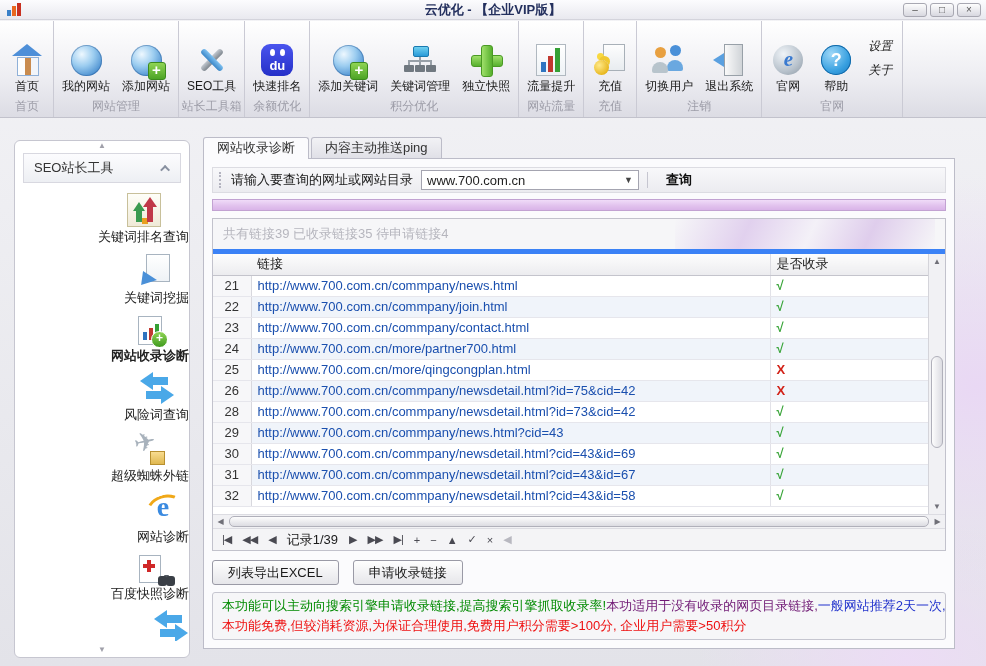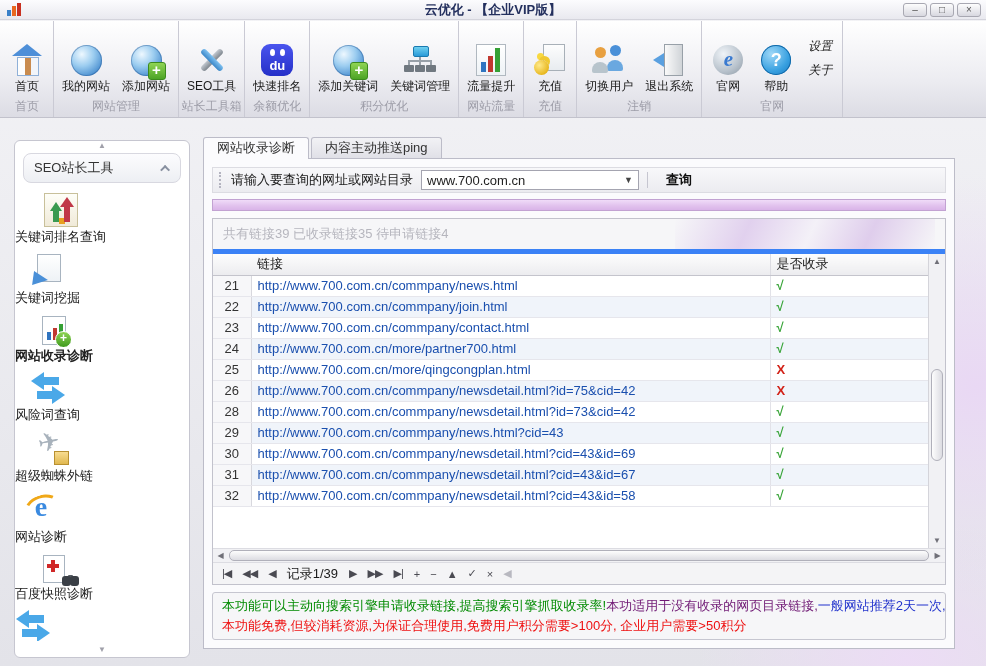--- a/index.html
+++ b/index.html
@@ -152,26 +152,26 @@
     background:
       linear-gradient(#d02828,#d02828) 0 4px/12px 4px no-repeat,
       linear-gradient(#d02828,#d02828) 4px 0/4px 12px no-repeat;}
   .icon-doc-medical-icon::after{content:'';position:absolute;right:-7px;bottom:-4px;width:9px;height:10px;
     border-radius:3px;background:#3a3f46;box-shadow:8px 0 0 #3a3f46,4px -3px 0 -2px #565c64;}
   
   .sidebar{position:absolute;left:14px;top:140px;width:176px;height:518px;
     background:#fff;border:1px solid #c6c6d0;border-radius:6px;overflow:hidden;}
   .sb-scroll{height:10px;text-align:center;color:#a0a0aa;font-size:8px;line-height:10px;cursor:pointer;}
   .sb-scroll.bottom{position:absolute;bottom:2px;left:0;right:0;}
-  .sb-header{margin:2px 8px 6px;padding:4px 10px;height:30px;border:1px solid #d8d8e0;border-radius:8px;
+  .sb-header{margin:2px 8px 6px;padding:4px 10px;height:30px;border:1px solid #d8d8e0;border-radius:0;
     background:linear-gradient(#fcfcfe,#edeff3);display:flex;justify-content:space-between;align-items:center;
     color:#333;cursor:pointer;}
   .chev-up{width:7px;height:7px;border-left:2px solid #8890a0;border-top:2px solid #8890a0;
     transform:rotate(45deg) translateY(2px);}
-  .sb-items{display:flex;flex-direction:column;align-items:flex-start;padding-top:4px;overflow:hidden;height:452px;}
+  .sb-items{display:flex;flex-direction:column;align-items:flex-end;padding-top:4px;overflow:hidden;height:452px;}
   .sb-item{display:flex;flex-direction:column;align-items:center;margin-bottom:7px;cursor:pointer;}
   .sb-label{font-size:13px;color:#222;line-height:16px;}
   .sb-item.active .sb-label{font-weight:bold;}
   
   .tabs{position:absolute;left:203px;top:137px;display:flex;}
   .tab{height:21px;line-height:20px;padding:0 13px;font-size:13px;margin-right:2px;
     background:linear-gradient(#f2f2f5,#e0e0e7);border:1px solid #bcbcc8;border-bottom:none;
     border-radius:3px 3px 0 0;color:#333;cursor:pointer;}
   .tab.active{background:#fbfbfd;height:22px;position:relative;z-index:3;}
   .mainpanel{position:absolute;left:203px;top:158px;width:752px;height:491px;
@@ -282,20 +282,24 @@
     <div class="tb-group">
       <div class="tb-items">
         <div class="tb-btn">
           <span class="ico ticon icon-globe-add-icon"></span>
           <span class="tb-label">添加关键词</span>
         </div>
         <div class="tb-btn">
           <span class="ico ticon icon-sitemap-icon"></span>
           <span class="tb-label">关键词管理</span>
         </div>
+        <div class="tb-btn">
+          <span class="ico ticon icon-plus-icon"></span>
+          <span class="tb-label">独立快照</span>
+        </div>
       </div>
       <div class="tb-caption">积分优化</div>
     </div>
     <div class="tb-group">
       <div class="tb-items">
         <div class="tb-btn">
           <span class="ico ticon icon-chart-icon"></span>
           <span class="tb-label">流量提升</span>
         </div>
       </div>
@@ -498,18 +502,22 @@
         <span class="pg">▶|</span>
         <span class="pg">+</span>
         <span class="pg">−</span>
         <span class="pg">▲</span>
         <span class="pg">✓</span>
         <span class="pg">×</span>
         <span class="pg disabled">◀</span>
       </div>
   </div>
 
+  <div class="btnrow">
+    <button class="btn">列表导出EXCEL</button>
+    <button class="btn">申请收录链接</button>
+  </div>
 
   <div class="notes">
     <div><span style="color: rgb(0, 138, 0);">本功能可以主动向搜索引擎申请收录链接,提高搜索引擎抓取收录率!</span><span style="color: #701a75;">本功适用于没有收录的网页目录链接,</span><span style="color: rgb(34, 51, 204);">一般网站推荐2天一次,请勿太频繁</span></div>
     <div><span style="color: rgb(238, 17, 17);">本功能免费,但较消耗资源,为保证合理使用,免费用户积分需要&gt;100分, 企业用户需要&gt;50积分</span></div>
   </div>
 </div>
 
 </body></html>

